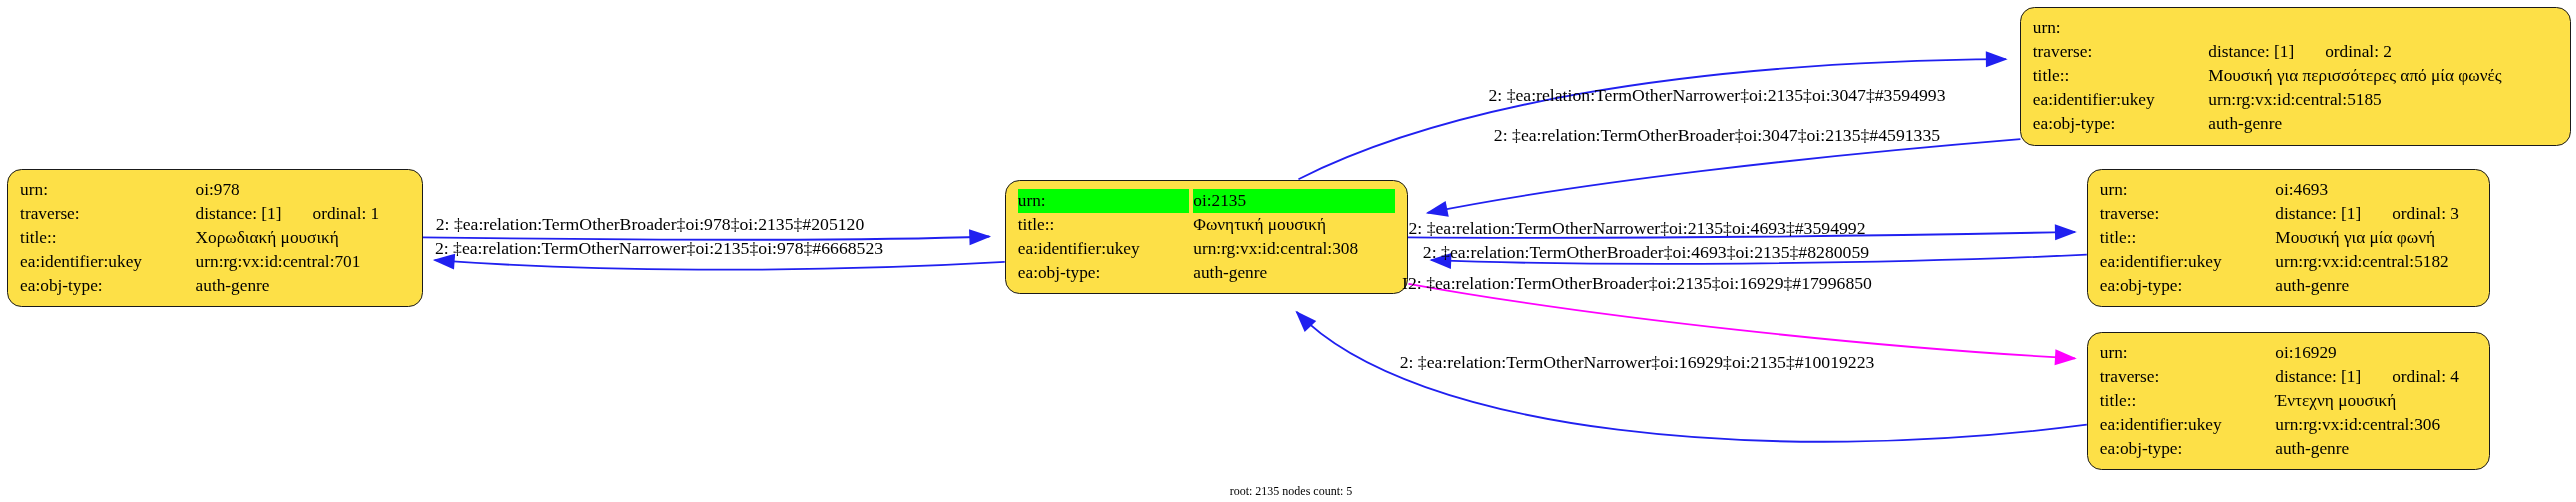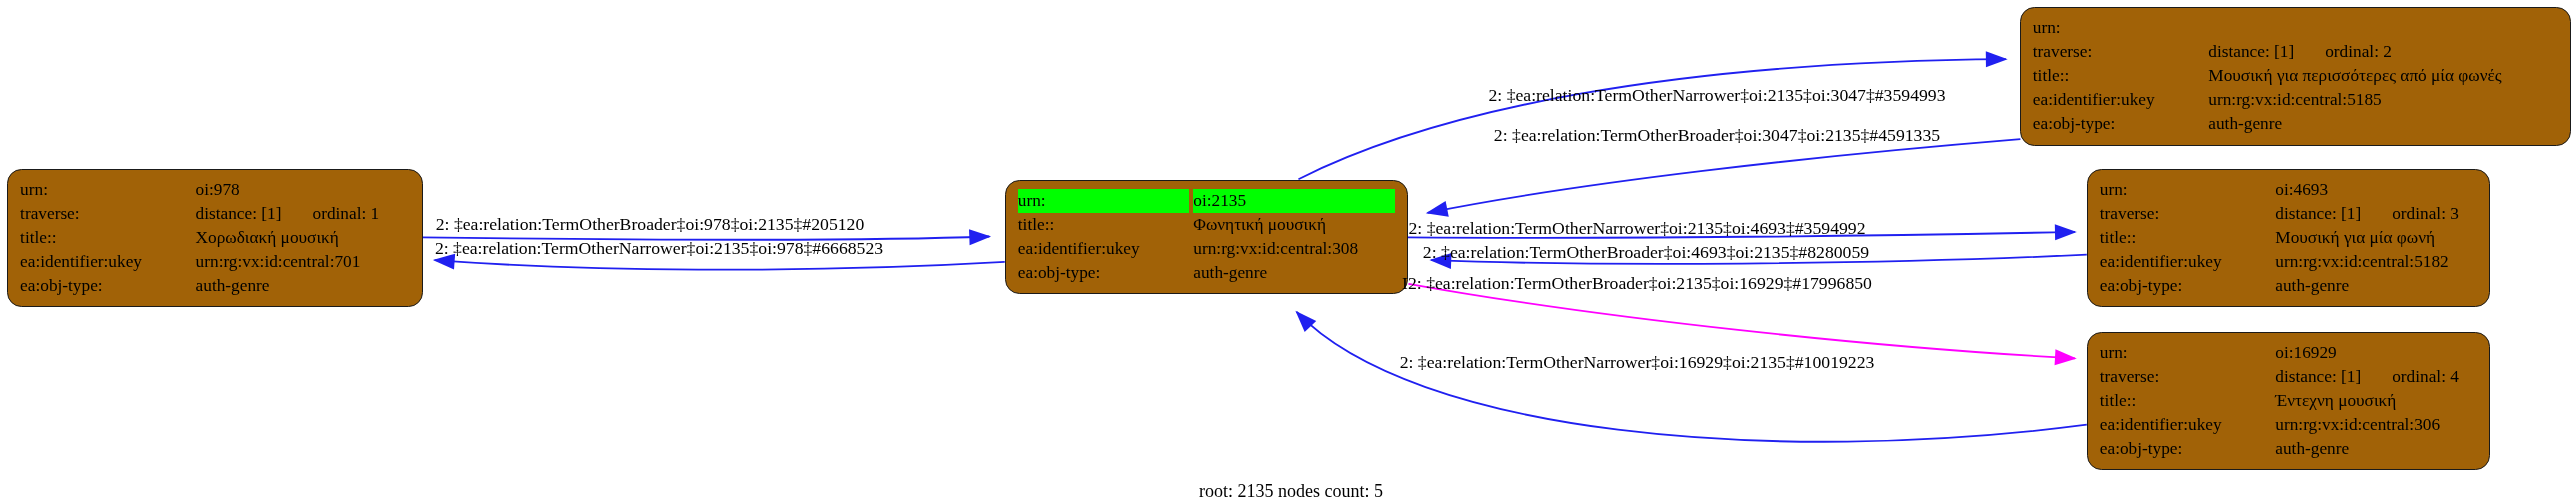--- a/index.html
+++ b/index.html
@@ -7,21 +7,21 @@
     position:relative;
     width:2576px;height:503px;
     background:#ffffff;
     font-family:"Liberation Serif", serif;
     overflow:hidden;
   }
   #edges{position:absolute;left:0;top:0;width:2576px;height:503px;}
   .node{
     position:absolute;
     box-sizing:border-box;
-    background:#a16207;
+    background:#fde047;
     border:1.5px solid #1a1a1a;
     border-radius:14.5px;
     padding:8.2px 11.8px;
     font-size:17.3px;
     color:#000000;
   }
   .row{
     display:grid;
     grid-template-columns:171px 1fr;
     column-gap:4.5px;
@@ -34,21 +34,21 @@
   .elabel{
     position:absolute;
     transform:translate(-50%,-50%);
     white-space:nowrap;
     font-size:17.7px;
     color:#000000;
   }
   #caption{
     position:absolute;
     transform:translate(-50%,-50%);
-    font-size:18px;
+    font-size:12px;
     color:#000000;
     white-space:nowrap;
   }
 </style>
 </head>
 <body>
 
 <div id="canvas">
 
   <svg id="edges" viewBox="0 0 2833 553" xmlns="http://www.w3.org/2000/svg">

